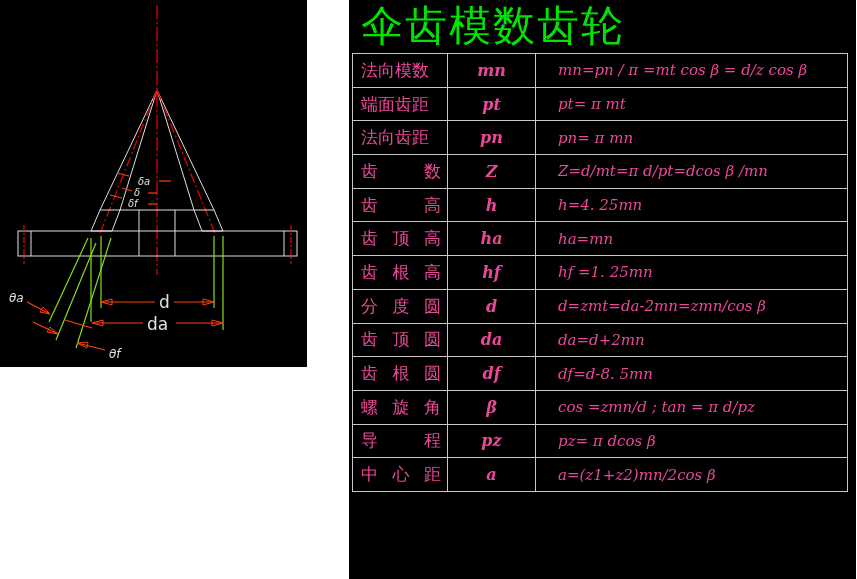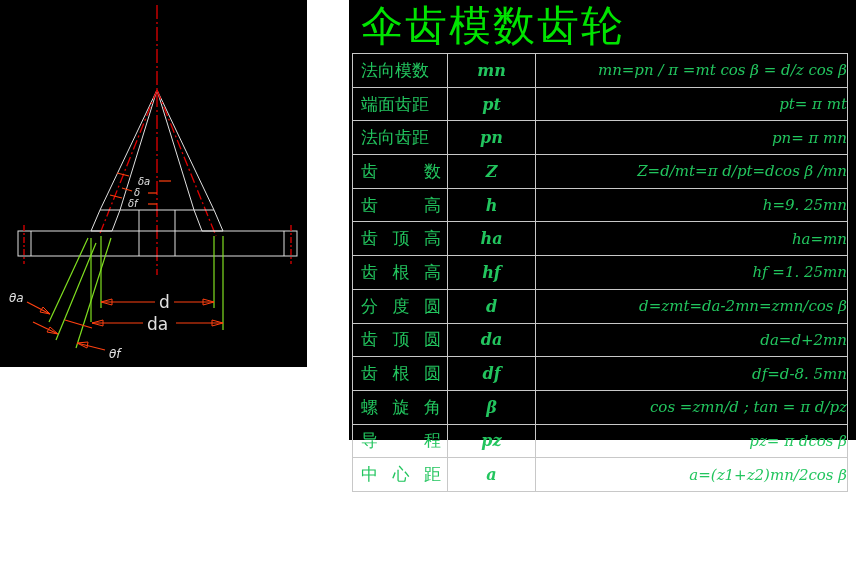--- a/index.html
+++ b/index.html
@@ -1,26 +1,26 @@
 <!DOCTYPE html>
 <html><head>
 <meta charset="utf-8">
 <style>
   html, body { margin:0; padding:0; background:#ffffff; }
   body { width:857px; height:579px; position:relative; overflow:hidden; font-family:"DejaVu Sans", sans-serif; }
   #left-panel { position:absolute; left:0; top:0; width:307px; height:367px; background:#000; }
   #left-panel svg { position:absolute; left:0; top:0; }
-  #right-panel { position:absolute; left:349px; top:0; width:507px; height:440px; background:#000; }
+  #right-panel { position:absolute; left:349px; top:0; width:507px; height:579px; background:#000; }
   #title { position:absolute; left:12px; top:2px; color:#00e400; font-family:"DejaVu Serif", serif; font-size:42px; line-height:48px; letter-spacing:2px; white-space:nowrap; }
   #formula-table { position:absolute; left:3px; top:53px; width:496px; border-collapse:collapse; table-layout:fixed; }
-  #formula-table td { border:1.5px solid #c8c8c8; height:32.7px; padding:0; color:#22c55e; vertical-align:middle; }
+  #formula-table td { border:1.5px solid #c8c8c8; height:32.7px; padding:0; color:#ec4899; vertical-align:middle; }
   .c-name { width:86px; font-size:17px; font-family:"DejaVu Sans", sans-serif; padding-left:8px !important; white-space:nowrap; color:#e8e8e8; }
   .c-name span.spaced { display:flex; justify-content:space-between; padding-right:6px; }
   .c-sym { width:87px; text-align:center; font-family:"DejaVu Serif", serif; font-style:italic; font-weight:bold; font-size:16px; }
-  .c-formula { font-family:"DejaVu Serif", serif; font-style:italic; font-size:15px; padding-left:22px !important; white-space:nowrap;text-align:right; }
+  .c-formula { font-family:"DejaVu Serif", serif; font-style:italic; font-size:15px; padding-left:22px !important; white-space:nowrap; }
 </style>
 </head>
 <body>
 
 <div id="left-panel">
   <svg width="307" height="367" viewBox="0 0 307 367">
 
     <line x1="157" y1="5" x2="157" y2="275" stroke="#e00000" stroke-width="1.3" stroke-dasharray="14,3,2,3"></line>
 
     <line x1="157" y1="90" x2="100" y2="210" stroke="#e0e0e0" stroke-width="1"></line>
@@ -115,21 +115,21 @@
     <td class="c-formula">Z=d/mt=π d/pt=dcos β /mn</td>
   </tr>
         <tr>
     <td class="c-name">
             <span class="spaced">
               <span>齿</span>
               <span>高</span>
             </span>
           </td>
     <td class="c-sym">h</td>
-    <td class="c-formula">h=9. 25mn</td>
+    <td class="c-formula">h=4. 25mn</td>
   </tr>
         <tr>
     <td class="c-name">
             <span class="spaced">
               <span>齿</span>
               <span>顶</span>
               <span>高</span>
             </span>
           </td>
     <td class="c-sym">ha</td>

